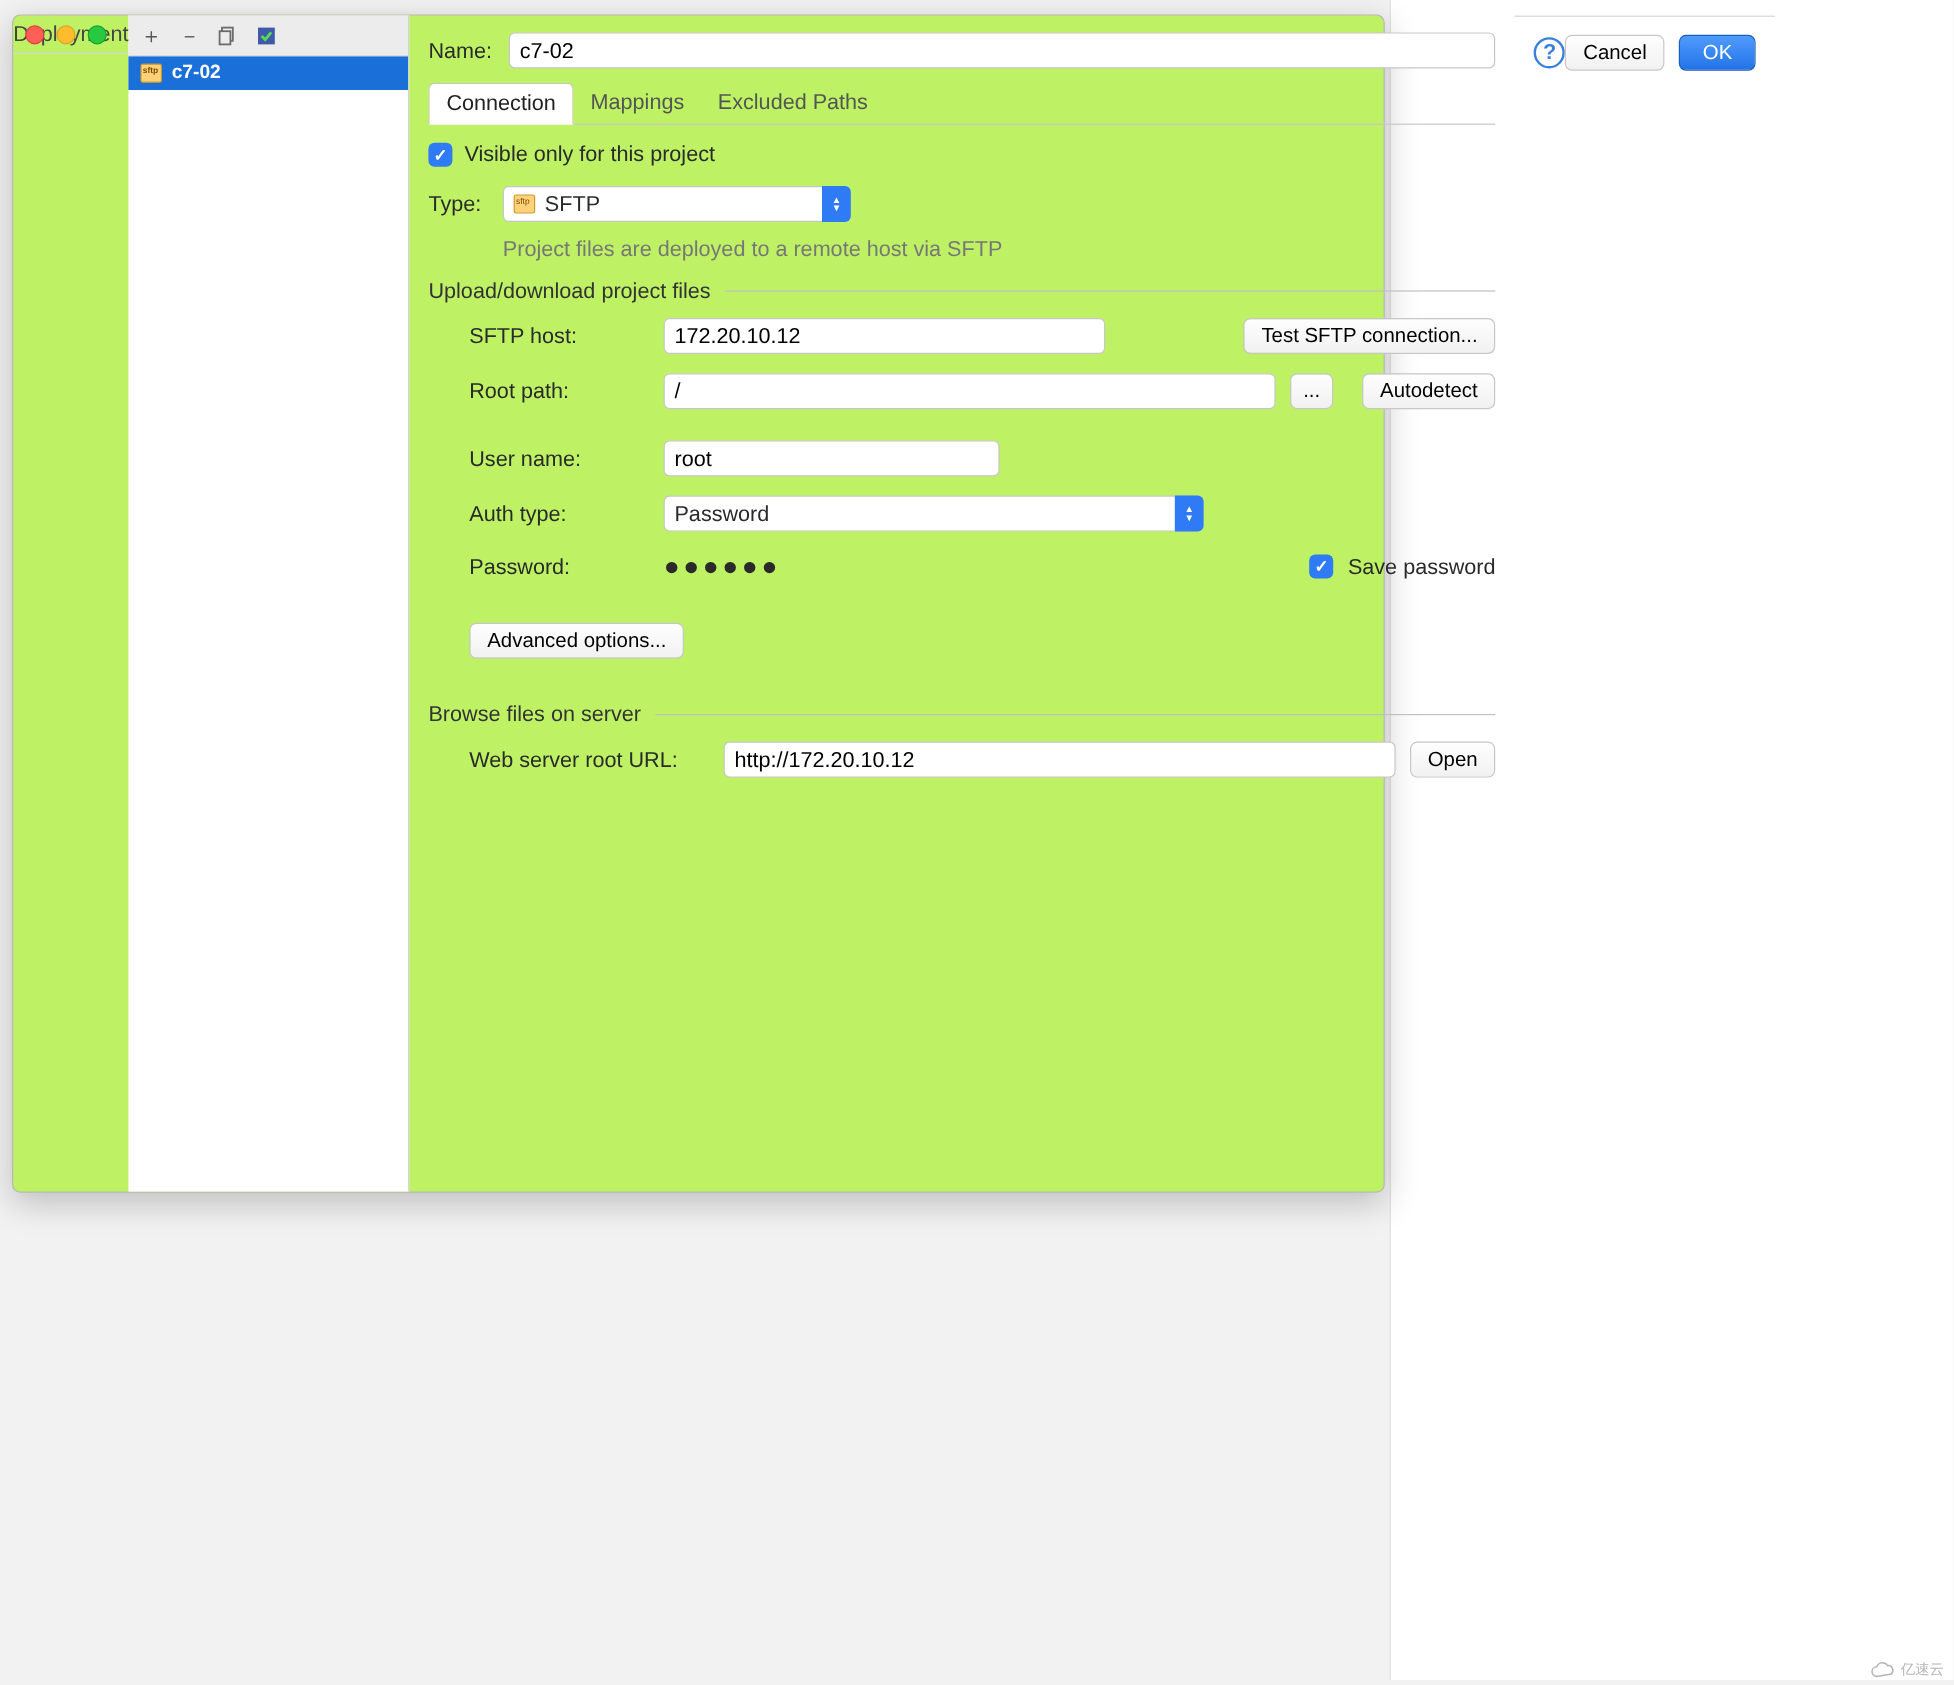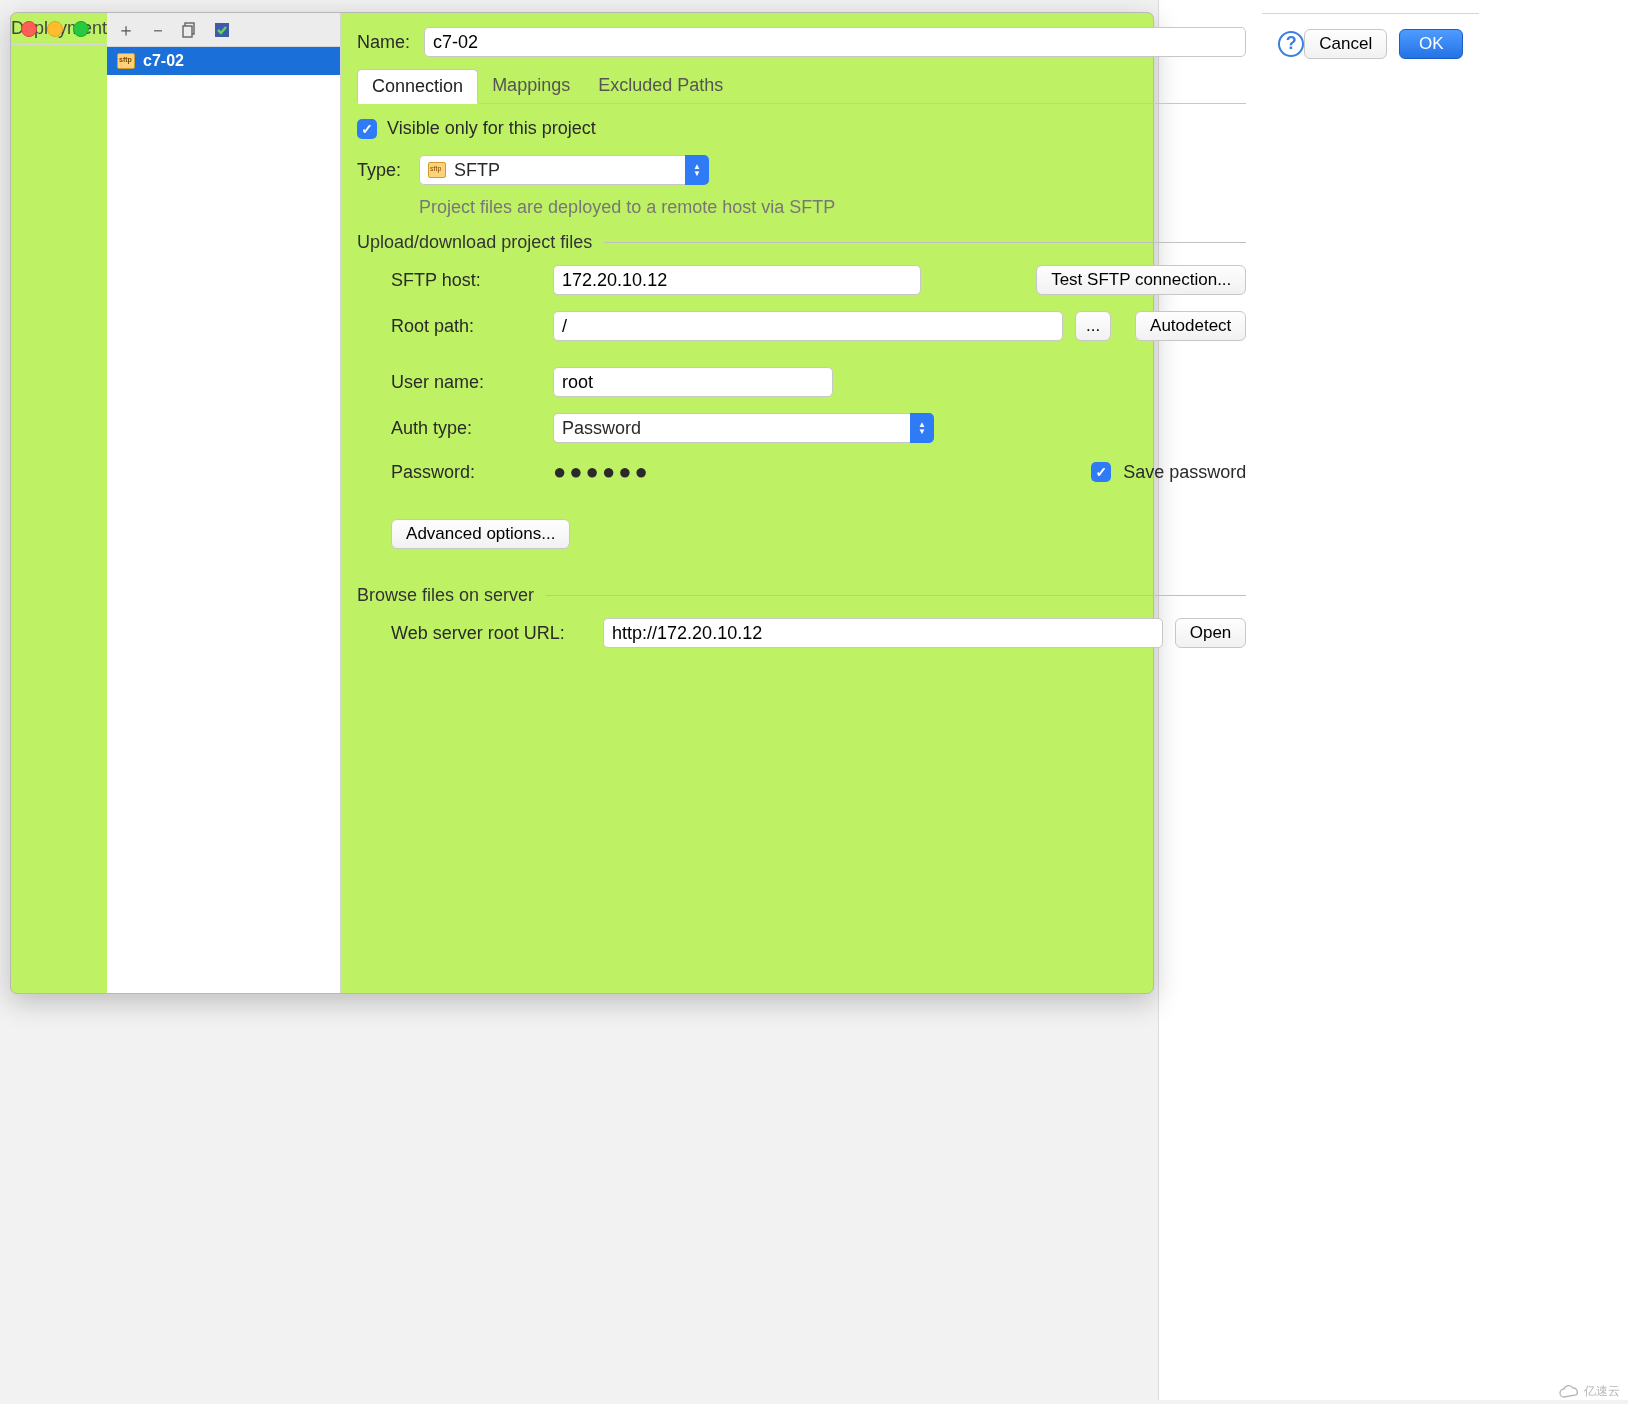--- a/index.html
+++ b/index.html
@@ -284,21 +284,21 @@
 
         <div style="height:10px"></div>
 
         <div class="form-row">
           <span class="flbl">User name:</span>
           <input class="txt" style="width: 280px;" value="root">
         </div>
         <div class="form-row">
           <span class="flbl">Auth type:</span>
           <div class="select-wrap">
-            <div class="select-box" style="width:381px">
+            <div class="select-box" style="width:450px">
               <span>Password</span>
             </div>
             <div class="select-arrows">▲<br>▼</div>
           </div>
         </div>
         <div class="form-row">
           <span class="flbl">Password:</span>
           <div class="txt pw-dots" style="width:280px;display:flex;align-items:center">●●●●●●</div>
           <div style="flex:1"></div>
           <div class="chk">✓</div>

